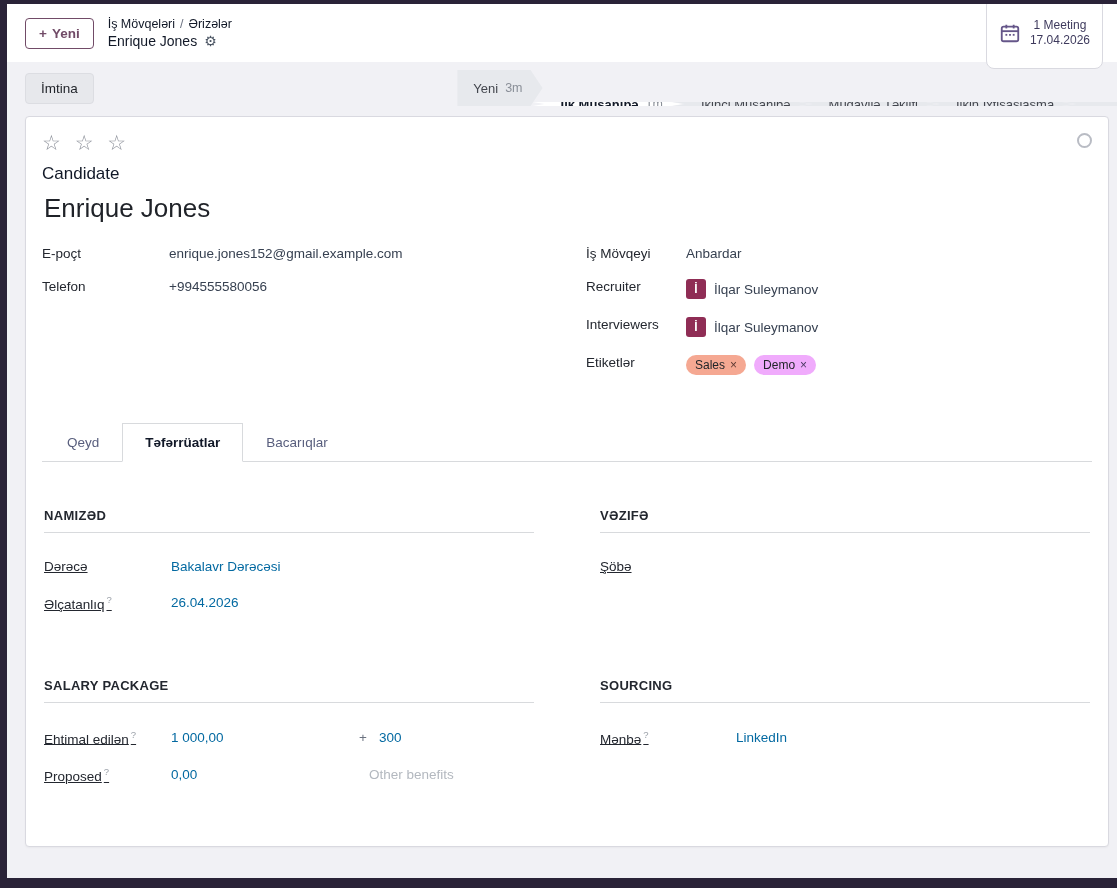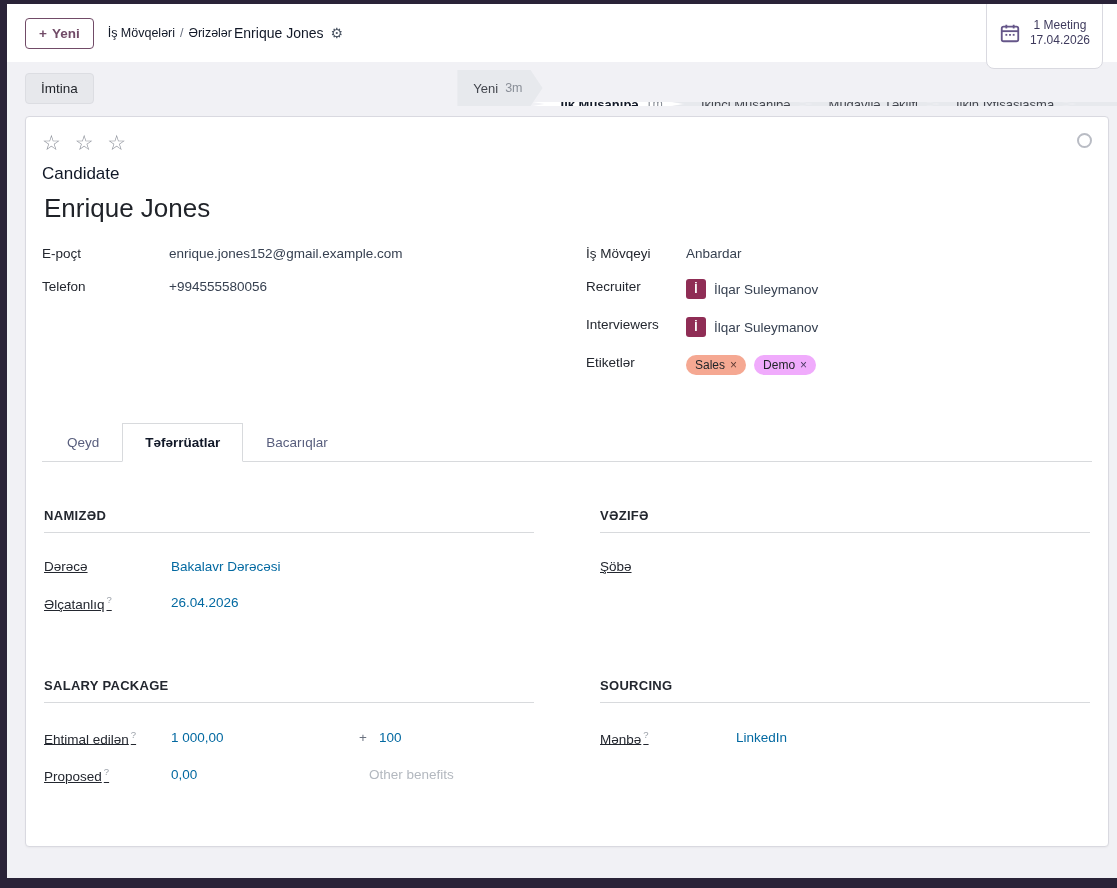--- a/index.html
+++ b/index.html
@@ -20,21 +20,21 @@
   .header {
     background:#fff; height:58px; display:flex; align-items:center;
     justify-content:space-between; padding:0 14px 0 18px;
   }
   .header-left { display:flex; align-items:center; gap:14px; }
   .btn-new {
     background:#fff; border:1px solid #714B67; color:#714B67;
     border-radius:4px; padding:7px 13px; font-size:13.5px; font-weight:600;
     cursor:pointer; display:flex; align-items:center; gap:5px;
   }
-  .breadcrumb-block { display:flex; flex-direction:row; gap:2px; }
+  .breadcrumb-block { display:flex; flex-direction:column; gap:2px; }
   .breadcrumb-top { font-size:12.5px; color:#111827; display:flex; gap:5px; align-items:center; }
   .breadcrumb-top .sep { color:#6b7280; }
   .breadcrumb-bottom { font-size:14px; color:#111827; display:flex; align-items:center; gap:7px; }
   .gear { color:#4b5563; font-size:14px; cursor:pointer; }
   .meeting-btn {
     display:flex; align-items:center; gap:9px; border:1px solid #d9d9e0;
     border-radius:8px; padding:20px 12px; background:#fff; cursor:pointer;
   }
   .meeting-text { display:flex; flex-direction:column; line-height:1.25; }
   .meeting-text span { font-size:12px; color:#3e3a5d; font-weight:500; }
@@ -269,21 +269,21 @@
           <span class="dvalue"></span>
         </div>
       </div>
 
       <div class="section">
         <div class="section-title">SALARY PACKAGE</div>
         <div class="drow">
           <span class="dlabel"><span>Ehtimal edilən</span><span class="help">?</span></span>
           <span class="dvalue colw">1 000,00</span>
           <span class="plus-sign">+</span>
-          <span class="dvalue">100</span>
+          <span class="dvalue">300</span>
         </div>
         <div class="drow">
           <span class="dlabel"><span>Proposed</span><span class="help">?</span></span>
           <span class="dvalue colw">0,00</span>
           <span class="placeholder">Other benefits</span>
         </div>
       </div>
 
       <div class="section">
         <div class="section-title">SOURCING</div>

